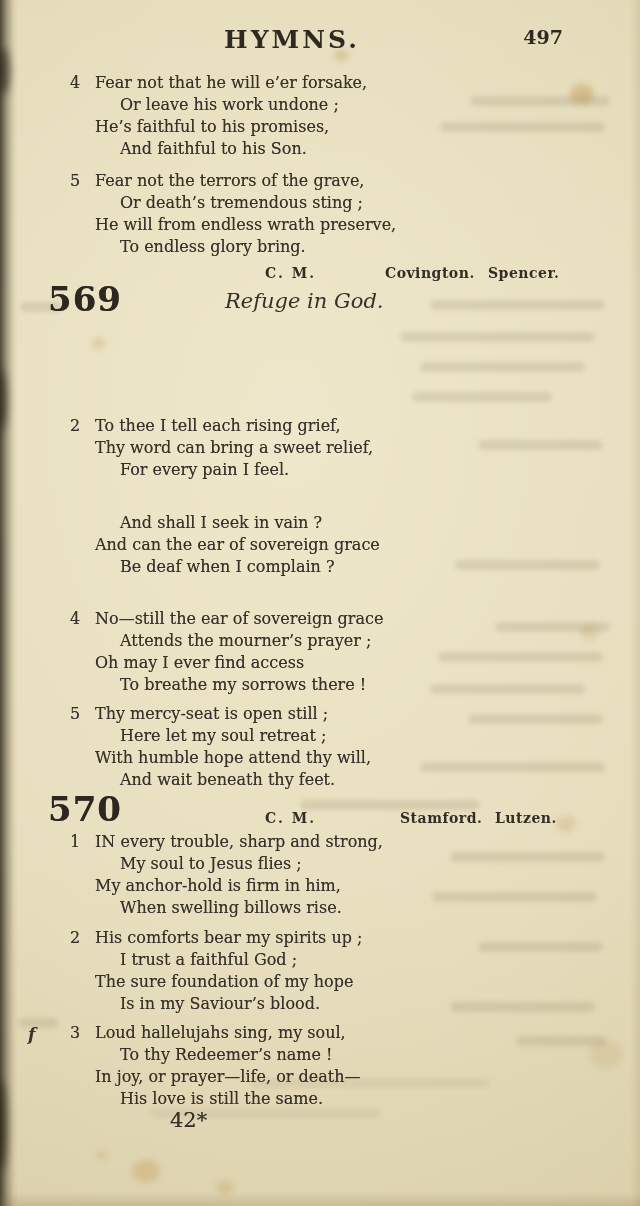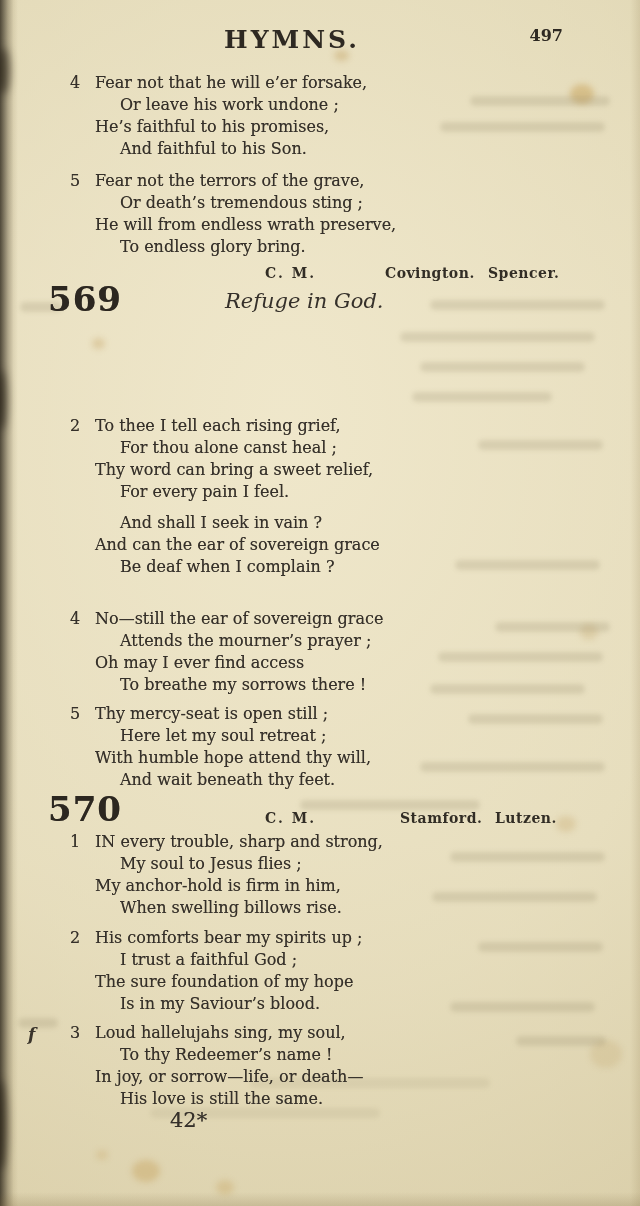--- a/index.html
+++ b/index.html
@@ -30,21 +30,21 @@
     background: linear-gradient(270deg, rgba(140,120,76,0.18), transparent);
   }
 
   
   .running-head-title {
     position: absolute; top: 25px; left: 0; width: 584px; text-align: center;
     font-size: 25px; font-weight: 700; letter-spacing: 3px; color: #2e2922;
   }
   .page-number {
     position: absolute; top: 26px; right: 77px;
-    font-size: 16px; font-weight: 700; color: #2e2922;
+    font-size: 19px; font-weight: 700; color: #2e2922;
   }
 
   
   .verse { position: absolute; left: 70px; font-size: 16px; line-height: 22px; }
   .vline { white-space: nowrap; text-shadow: 0 0 0.5px rgba(50,42,30,0.55); }
   .vline.ind-a { padding-left: 25px; }  
   .vline.ind-b { padding-left: 50px; }  
   .vnum { display: inline-block; width: 25px; font-weight: 400; }
 
   
@@ -137,21 +137,20 @@
   </div>
 
   <div class="hymn-number" style="top:279px;">569</div>
   <div class="meter-label" style="left:265px;top:265px;letter-spacing:2px;">C. M.</div>
   <div class="tune-name" style="left:385px;top:265px;">Covington.</div>
   <div class="tune-name" style="left:488px;top:265px;">Spencer.</div>
   <div class="hymn-title" style="left:225px;top:289px;text-align:right;">Refuge in God.</div>
 
   <div class="verse" style="top:415px;">
     <div class="vline"><span class="vnum">2</span><span>To thee I tell each rising grief,</span></div>
-    <div class="vline ind-b">For thou alone canst heal ;</div>
     <div class="vline ind-a">Thy word can bring a sweet relief,</div>
     <div class="vline ind-b">For every pain I feel.</div>
   </div>
   <div class="verse" style="top:512px;">
     <div class="vline ind-b">And shall I seek in vain ?</div>
     <div class="vline ind-a">And can the ear of sovereign grace</div>
     <div class="vline ind-b">Be deaf when I complain ?</div>
   </div>
   <div class="verse" style="top:608px;">
     <div class="vline"><span class="vnum">4</span><span>No—still the ear of sovereign grace</span></div>
@@ -180,19 +179,19 @@
   <div class="verse" style="top:927px;">
     <div class="vline"><span class="vnum">2</span><span>His comforts bear my spirits up ;</span></div>
     <div class="vline ind-b">I trust a faithful God ;</div>
     <div class="vline ind-a">The sure foundation of my hope</div>
     <div class="vline ind-b">Is in my Saviour’s blood.</div>
   </div>
   <div class="dynamic-marker" style="left:28px;top:1024px;">f</div>
   <div class="verse" style="top:1022px;">
     <div class="vline"><span class="vnum">3</span><span>Loud hallelujahs sing, my soul,</span></div>
     <div class="vline ind-b">To thy Redeemer’s name !</div>
-    <div class="vline ind-a">In joy, or sorrow—life, or death—</div>
+    <div class="vline ind-a">In joy, or prayer—life, or death—</div>
     <div class="vline ind-b">His love is still the same.</div>
   </div>
 
   <div class="signature-mark">42*</div>
 
 </div>
 
 </body></html>

